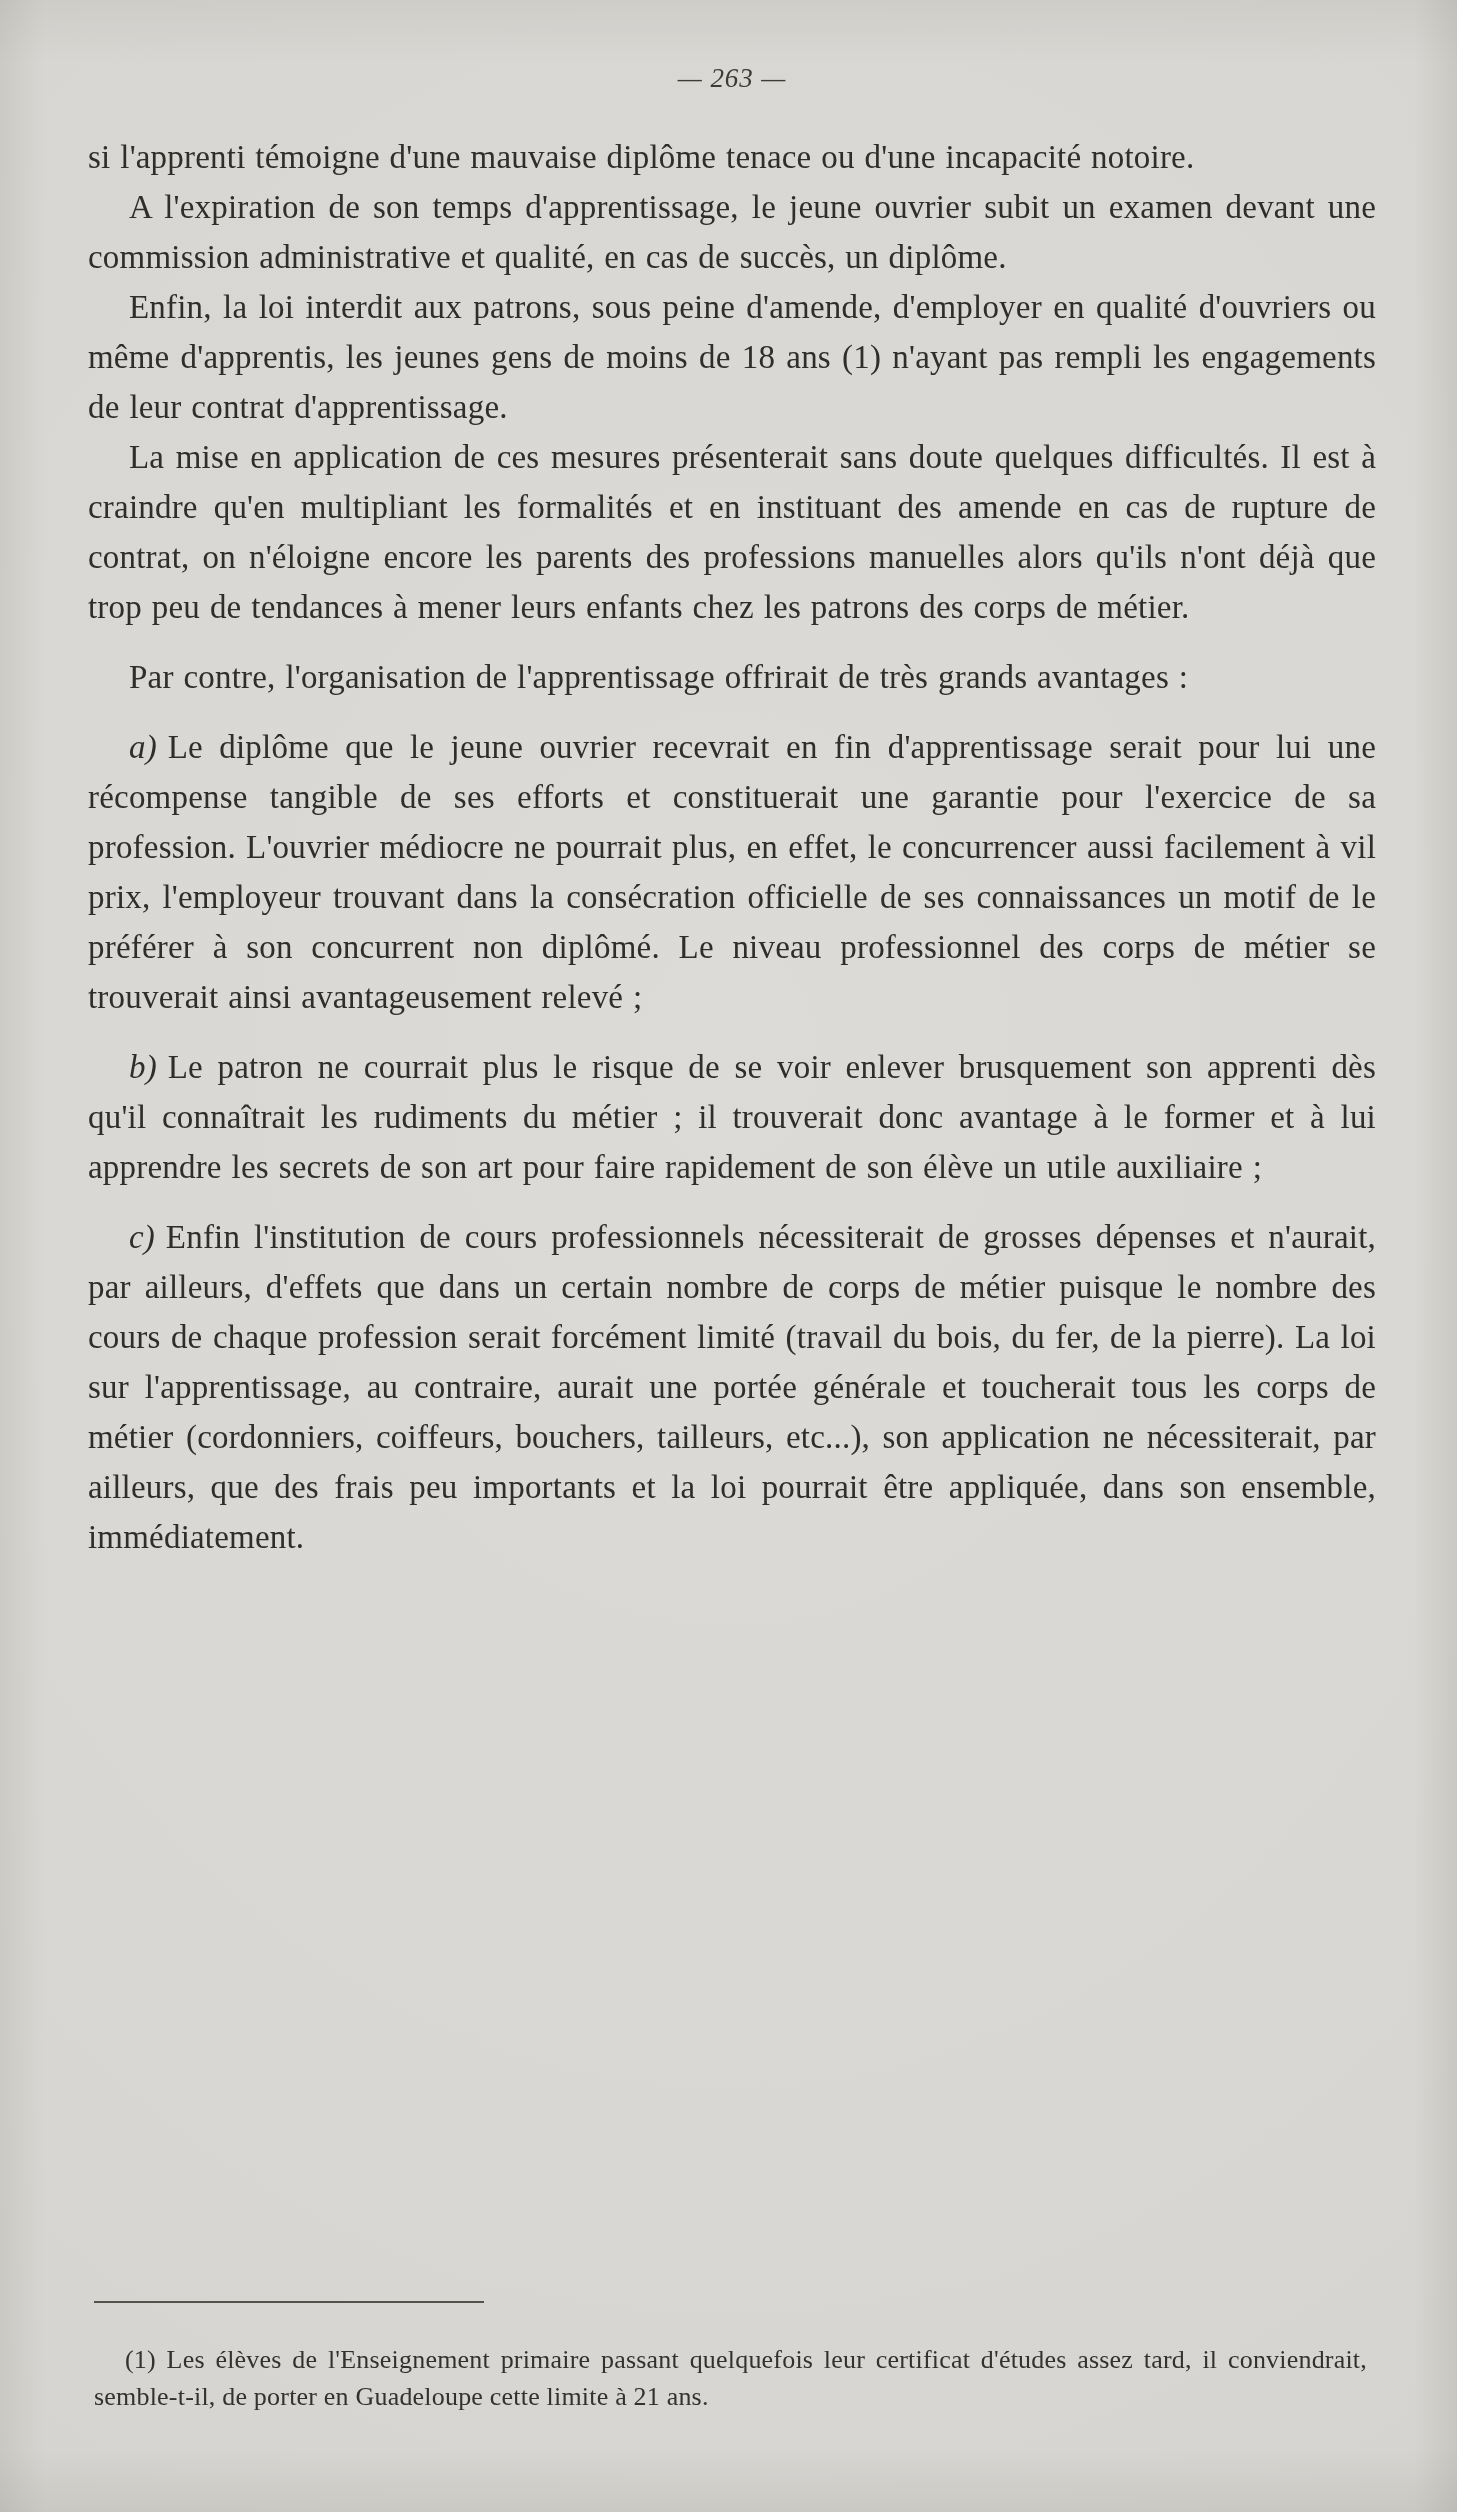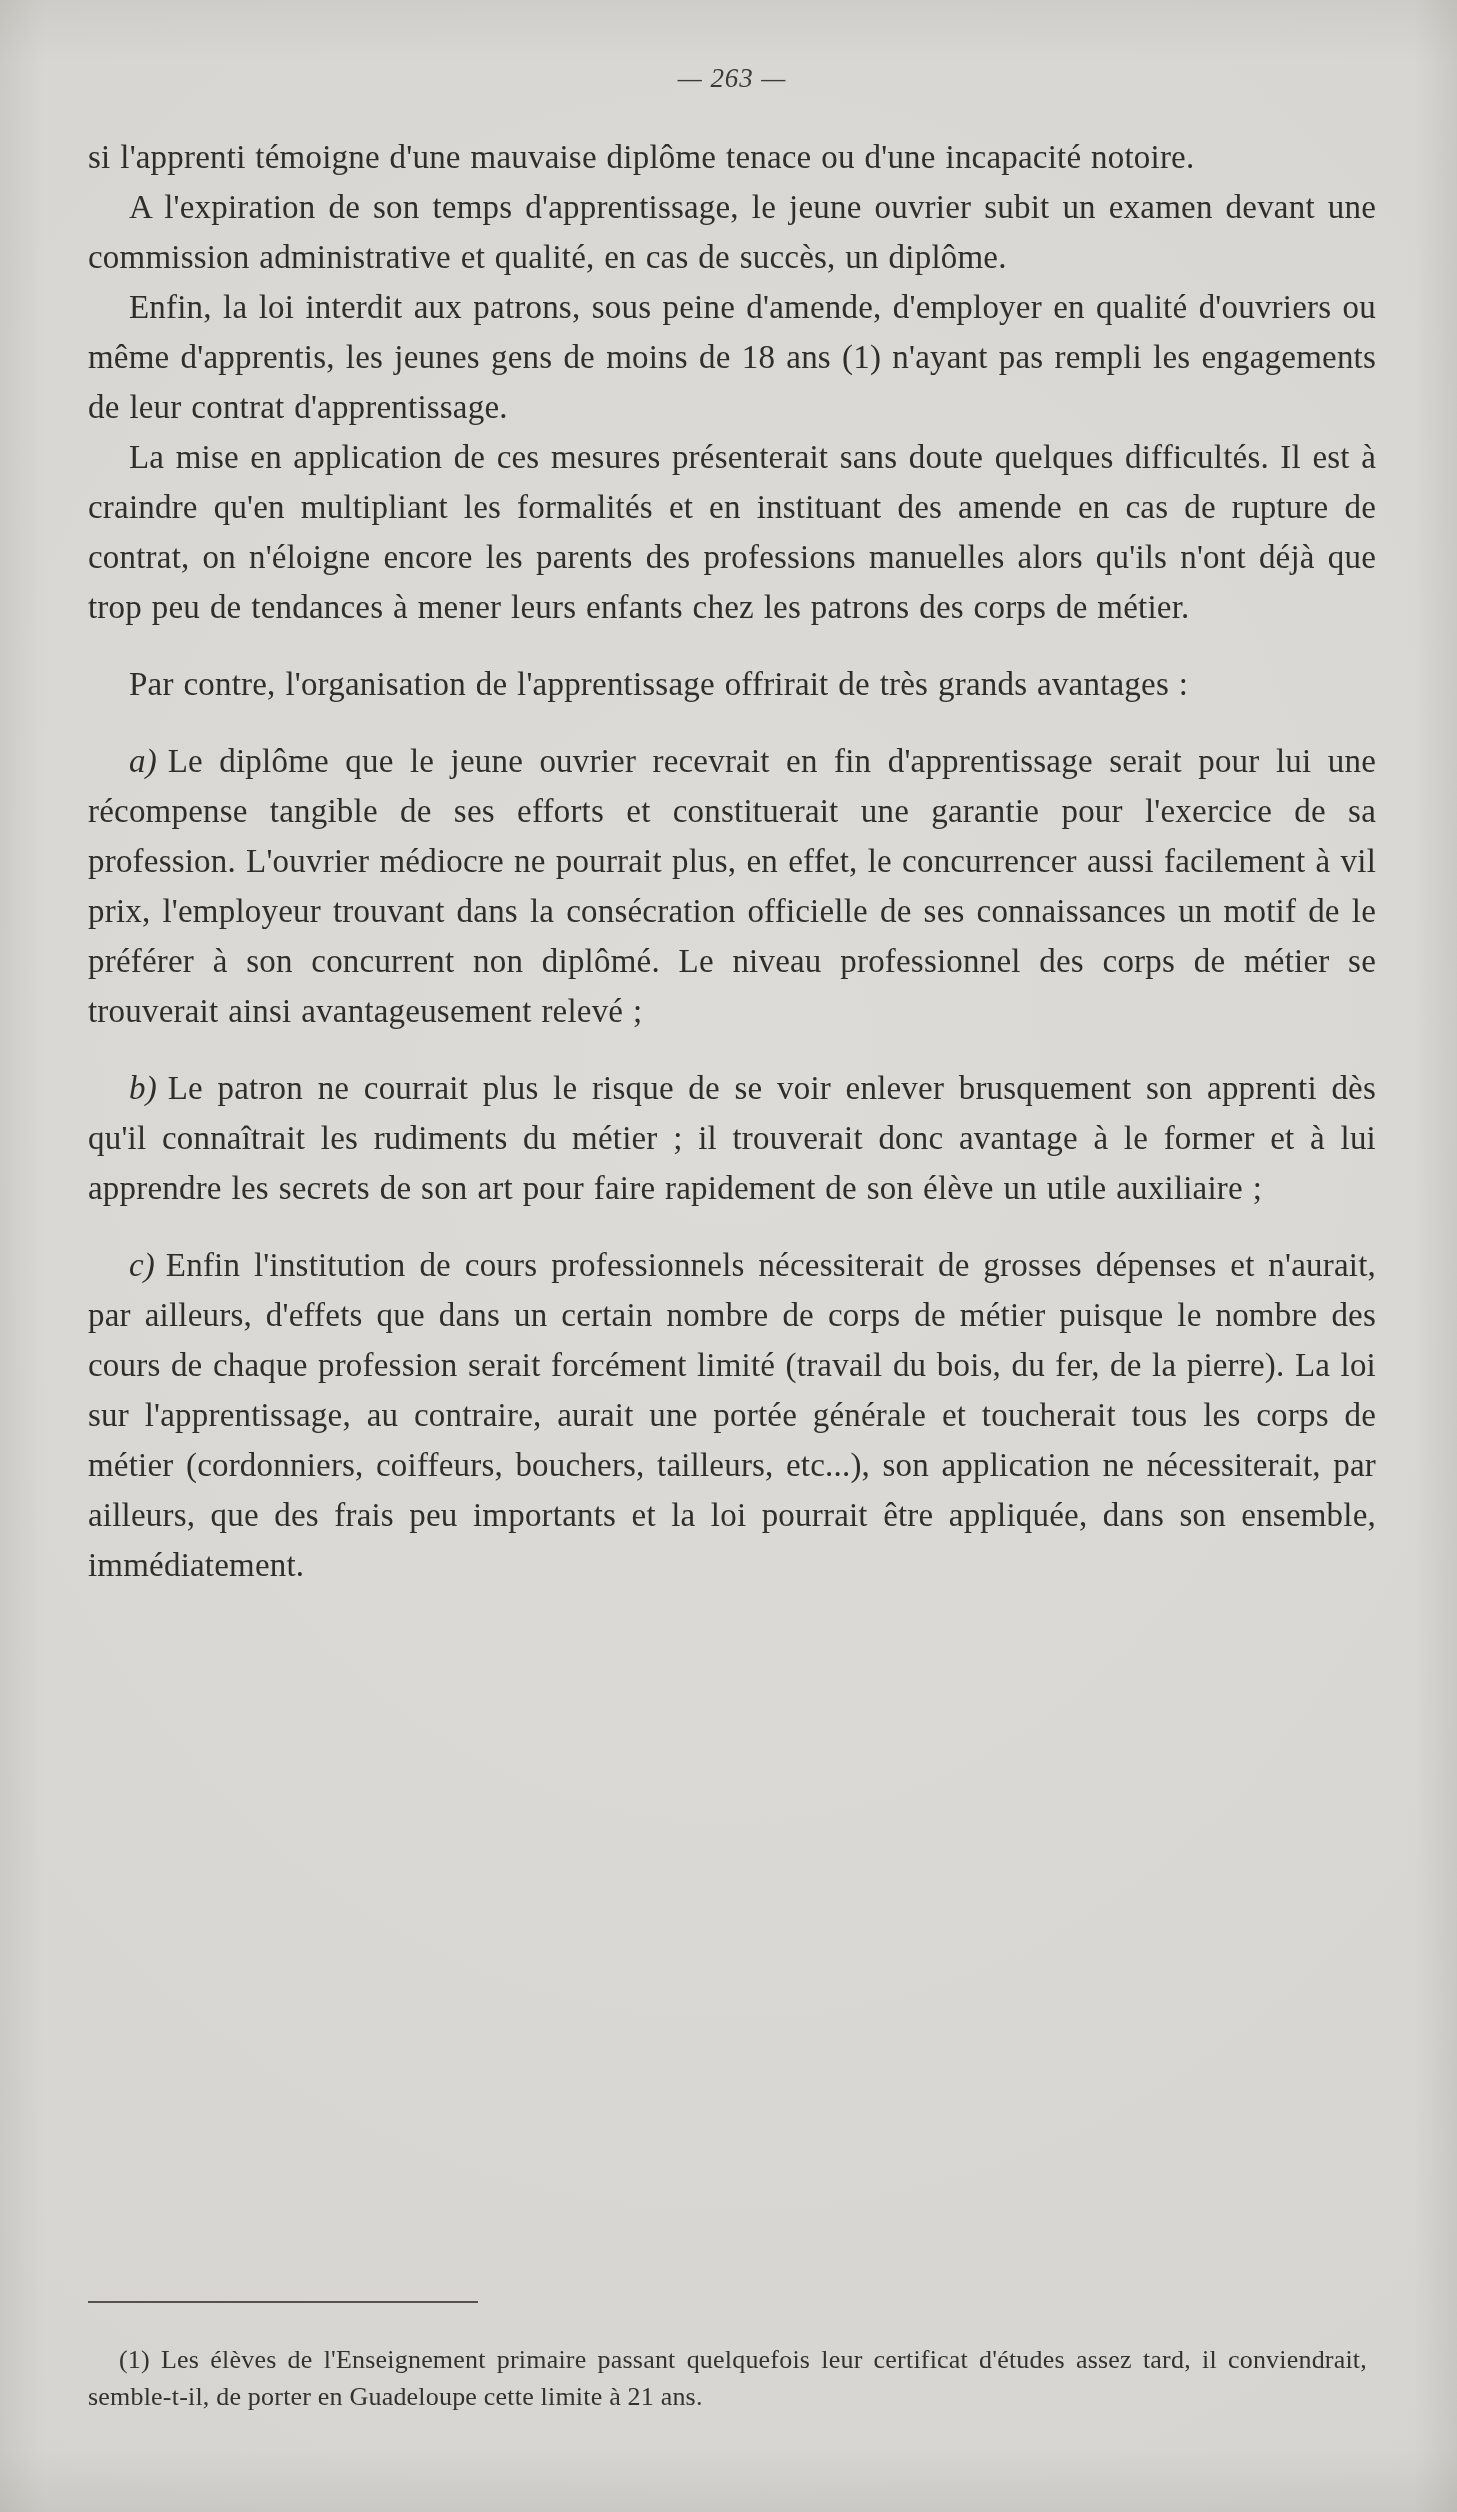--- a/index.html
+++ b/index.html
@@ -38,26 +38,26 @@
   .body-text p {
     margin: 0;
     font-size: 33px;
     line-height: 50px;
     text-align: justify;
     text-indent: 41px;
     letter-spacing: 0.2px;
     word-spacing: 1.4px;
   }
   .body-text p.no-indent { text-indent: 0; }
-  .body-text p.spaced { margin-top: 27px; }
+  .body-text p.spaced { margin-top: 20px; }
   .marker { font-style: italic; }
   .marker:not(:empty) { margin-right: 10.8px; }
   .footnote {
     position: absolute;
-    left: 88px;
+    left: 94px;
     right: 90px;
     top: 2301px;
   }
   .footnote-rule {
     width: 390px;
     height: 0;
     border-top: 2.7px solid #55524c;
   }
   .footnote p {
     margin: 38px 0 0 0;

